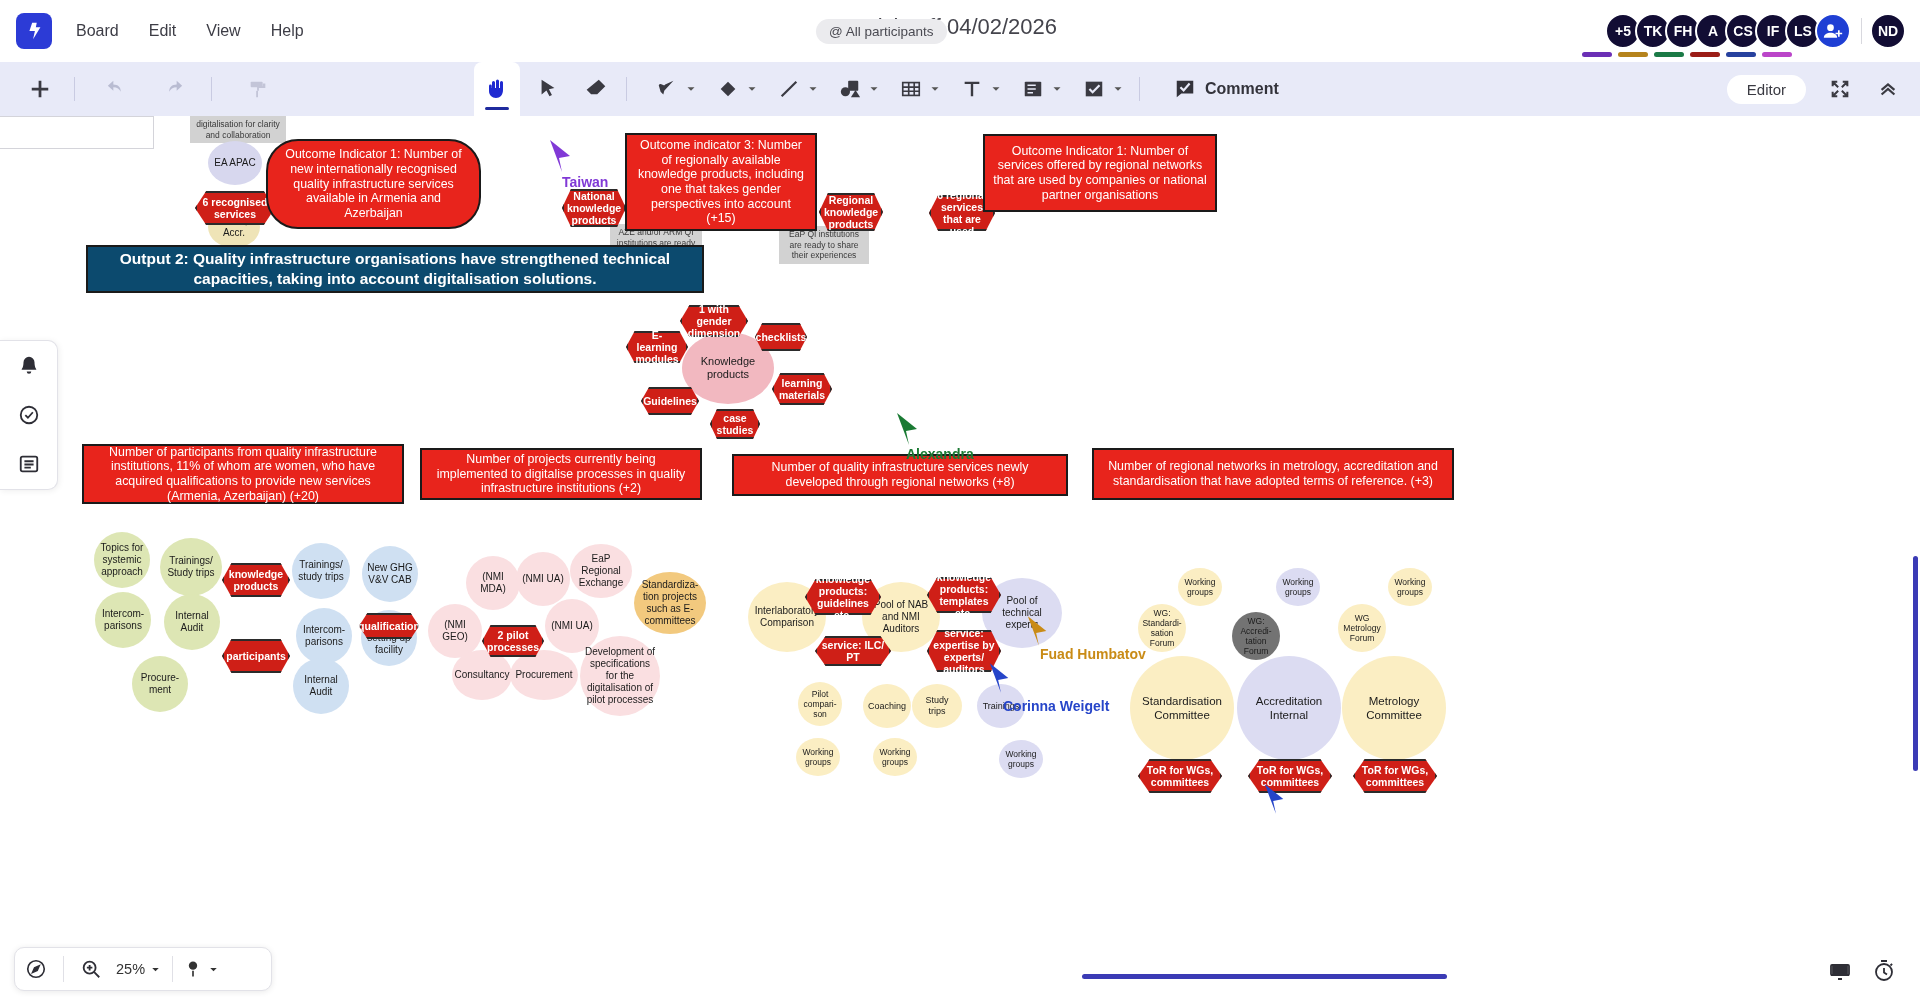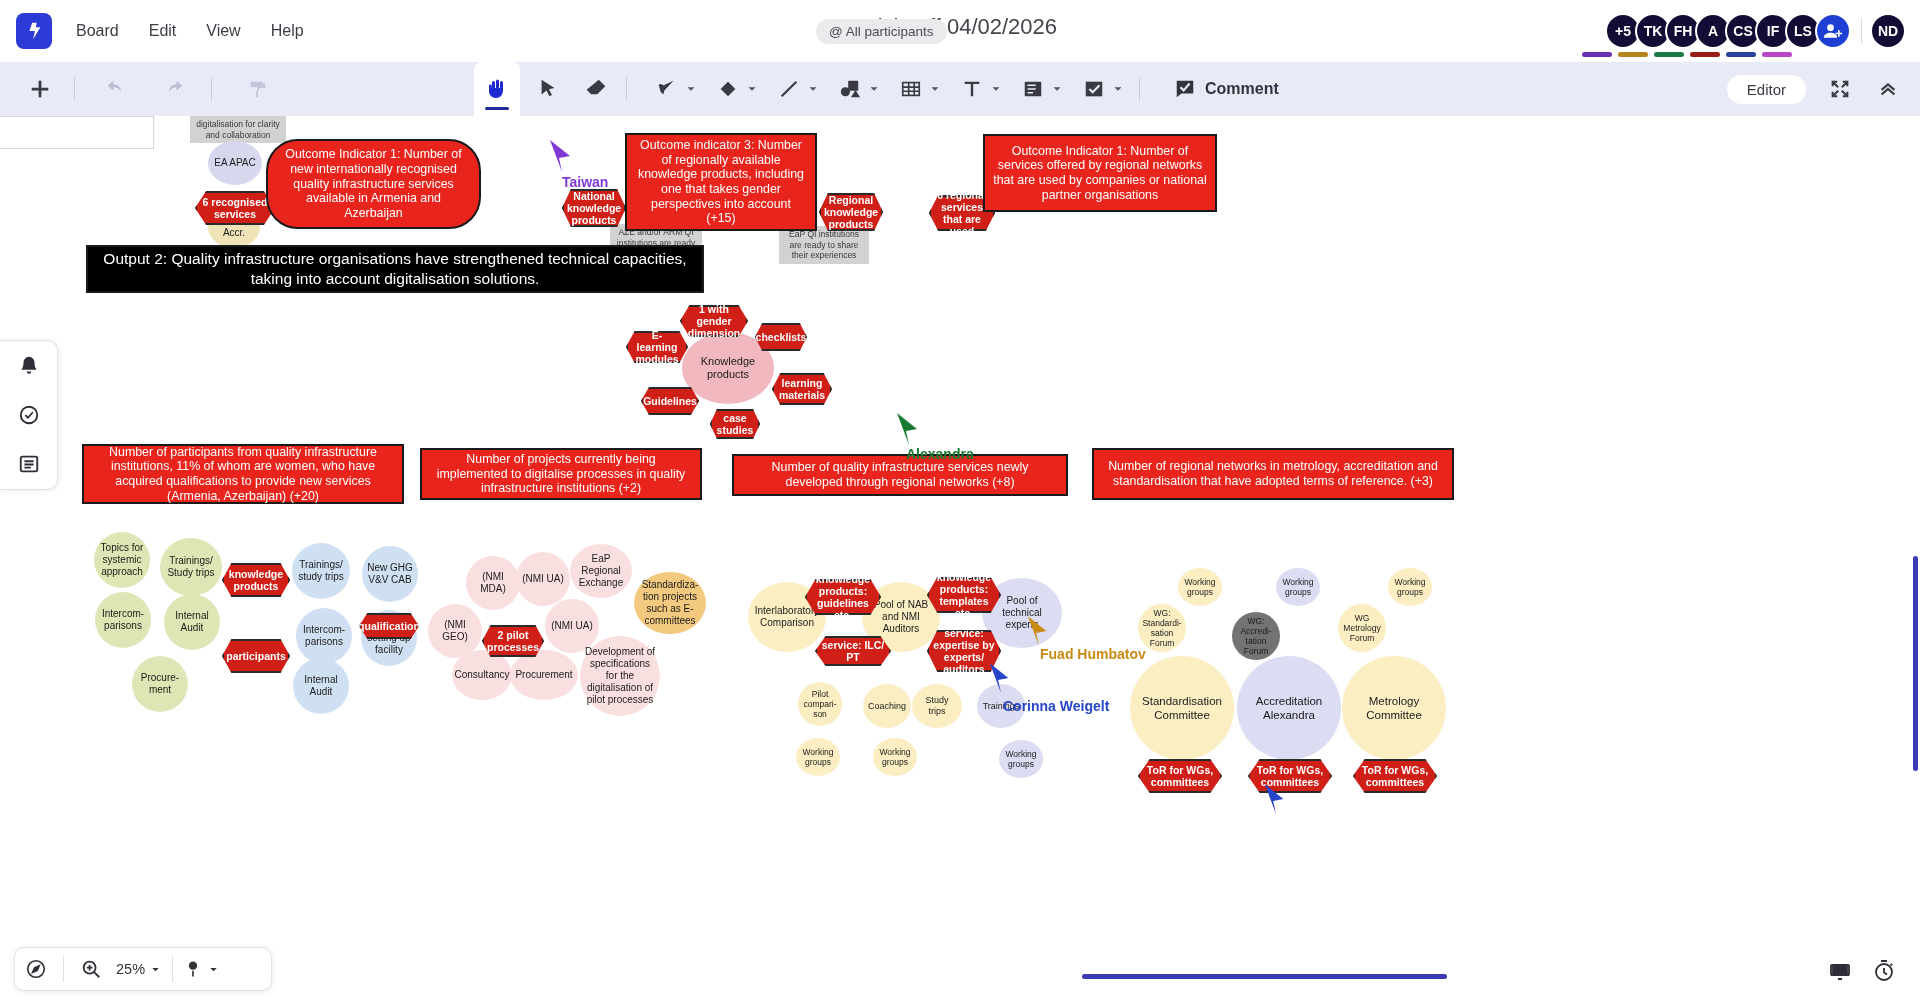--- a/index.html
+++ b/index.html
@@ -52,24 +52,24 @@
   .editor-pill { background:#fff; border-radius:16px; padding:6px 20px;
     font-size:15px; color:#3a3a42; cursor:pointer; }
 
   
   .canvas { position:absolute; left:0; top:116px; width:1920px; height:885px;
     background:#fff; overflow:hidden; }
 
   .redbox { position:absolute; background:#e8241c; border:2px solid #1a1a1a;
     color:#fff; display:flex; align-items:center; justify-content:center;
     text-align:center; padding:5px 8px; line-height:1.18; font-size:12.4px; }
-  .darkbox { position:absolute; background:#000000; border:2px solid #1a1a1a;
+  .darkbox { position:absolute; background:#0c4a6e; border:2px solid #1a1a1a;
     color:#fff; display:flex; align-items:center; justify-content:center;
     text-align:center; padding:6px 8px; line-height:1.3;
-    font-size:15.5px; font-weight:normal; }
+    font-size:15.5px; font-weight:bold; }
 
   .hexa { position:absolute; background:#cf1f17; border:2px solid #2b2b2b;
     color:#fff; display:flex; align-items:center; justify-content:center;
     text-align:center; font-size:10.5px; line-height:1.15; padding:2px 4px;
     clip-path:polygon(14% 0,86% 0,100% 50%,86% 100%,14% 100%,0 50%); font-weight:bold;margin-top:15px; }
 
   .oval { position:absolute; border-radius:50%; display:flex; align-items:center;
     justify-content:center; text-align:center; font-size:10px; line-height:1.2;
     color:#1b1b1b; padding:4px; }
 
@@ -402,21 +402,21 @@
   <div class="oval" style="left:999px;top:624px;width:44px;height:38px;background:#dcdcf2;font-size:8.5px;">Working groups</div>
 
   <div class="oval" style="left:1178px;top:452px;width:44px;height:38px;background:#fbeec3;font-size:8.5px;">Working groups</div>
   <div class="oval" style="left:1276px;top:452px;width:44px;height:38px;background:#dcdcf2;font-size:8.5px;">Working groups</div>
   <div class="oval" style="left:1388px;top:452px;width:44px;height:38px;background:#fbeec3;font-size:8.5px;">Working groups</div>
   <div class="oval" style="left:1138px;top:488px;width:48px;height:48px;background:#fbeec3;font-size:8.5px;">WG: Standardi-sation Forum</div>
   <div class="oval" style="left:1232px;top:496px;width:48px;height:48px;background:#737373;font-size:8.5px;">WG: Accredi-tation Forum</div>
   <div class="oval" style="left:1338px;top:488px;width:48px;height:48px;background:#fbeec3;font-size:8.5px;">WG Metrology Forum</div>
 
   <div class="bigcircle" style="left:1130px;top:540px;width:104px;height:104px;background:#fbeec3;">Standardisation Committee</div>
-  <div class="bigcircle" style="left:1237px;top:540px;width:104px;height:104px;background:#dcdcf2;">Accreditation Alexandra</div>
+  <div class="bigcircle" style="left:1237px;top:540px;width:104px;height:104px;background:#dcdcf2;">Accreditation Internal</div>
   <div class="bigcircle" style="left:1342px;top:540px;width:104px;height:104px;background:#fbeec3;">Metrology Committee</div>
 
   <div class="hexa" style="left:1138px;top:628px;width:84px;height:34px;">ToR for WGs, committees</div>
   <div class="hexa" style="left:1248px;top:628px;width:84px;height:34px;">ToR for WGs, committees</div>
   <div class="hexa" style="left:1353px;top:628px;width:84px;height:34px;">ToR for WGs, committees</div>
 
   <svg class="cursor-arrow" style="left:548px;top:22px;width:26px;height:38px" viewBox="0 0 26 38">
       <path d="M2 2l20 16-11 2 3 14z" fill="#8139d6"></path>
     </svg>
   <div class="cursor-lbl" style="left:562px;top:58px;color:#8139d6;">Taiwan</div>

